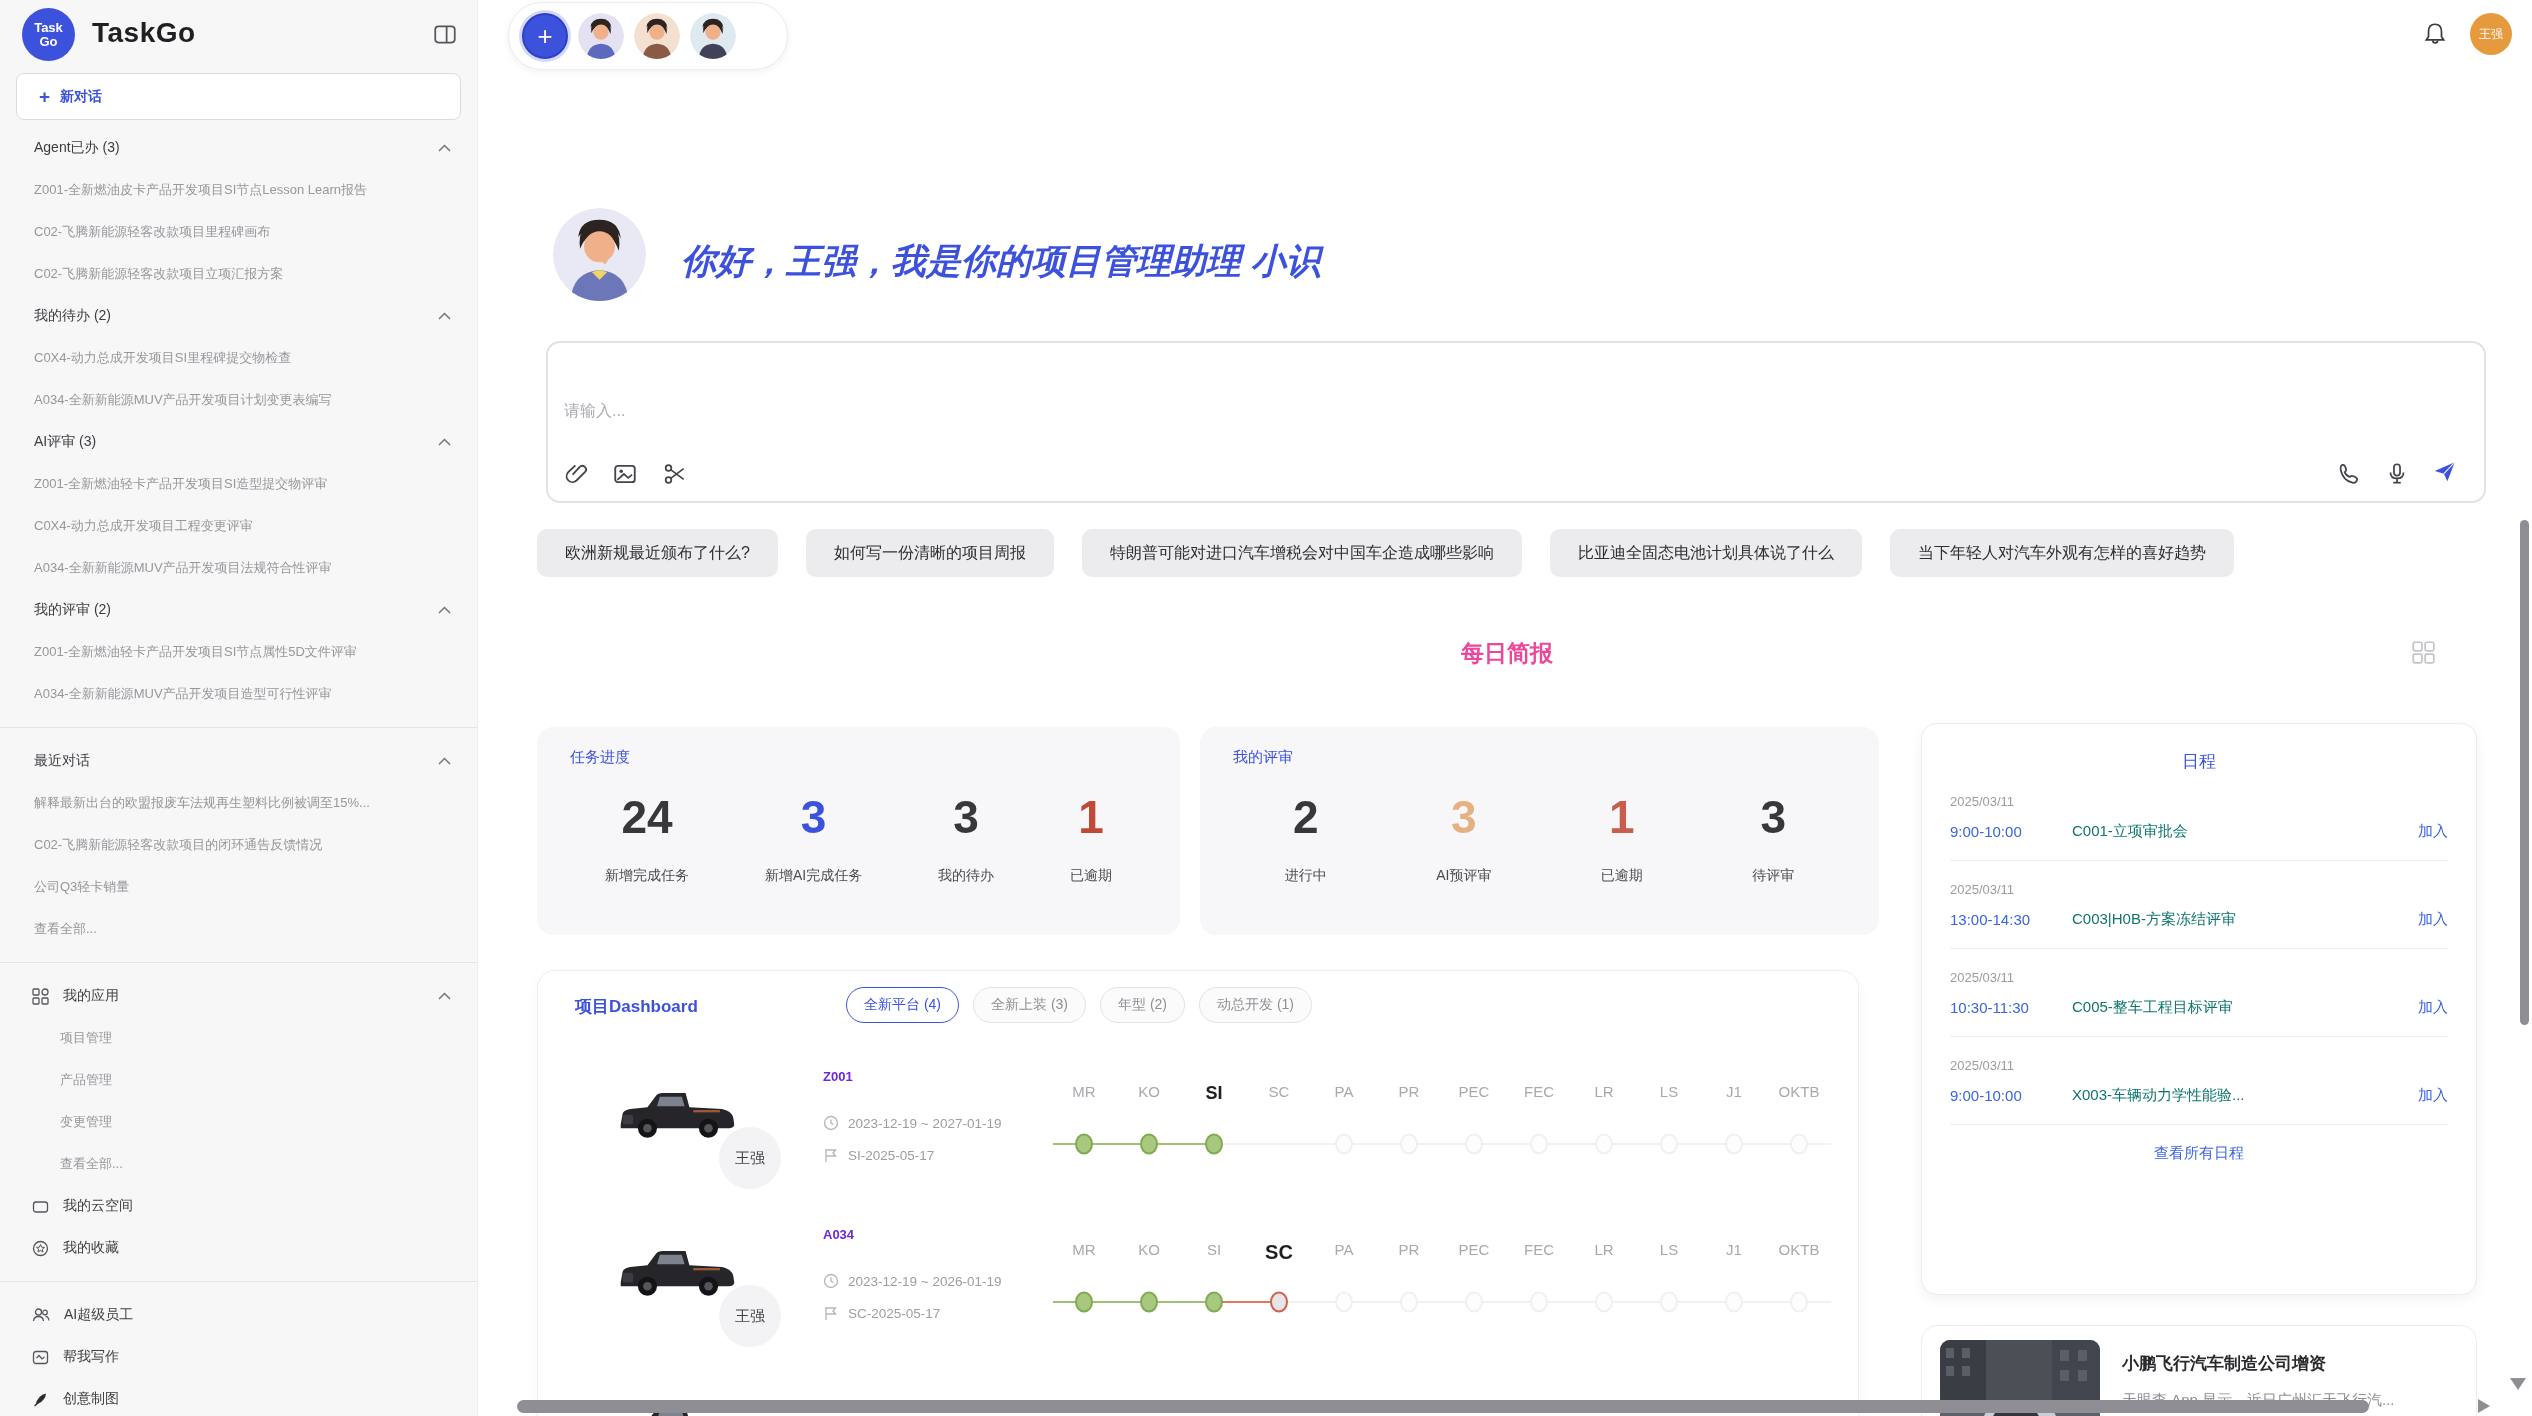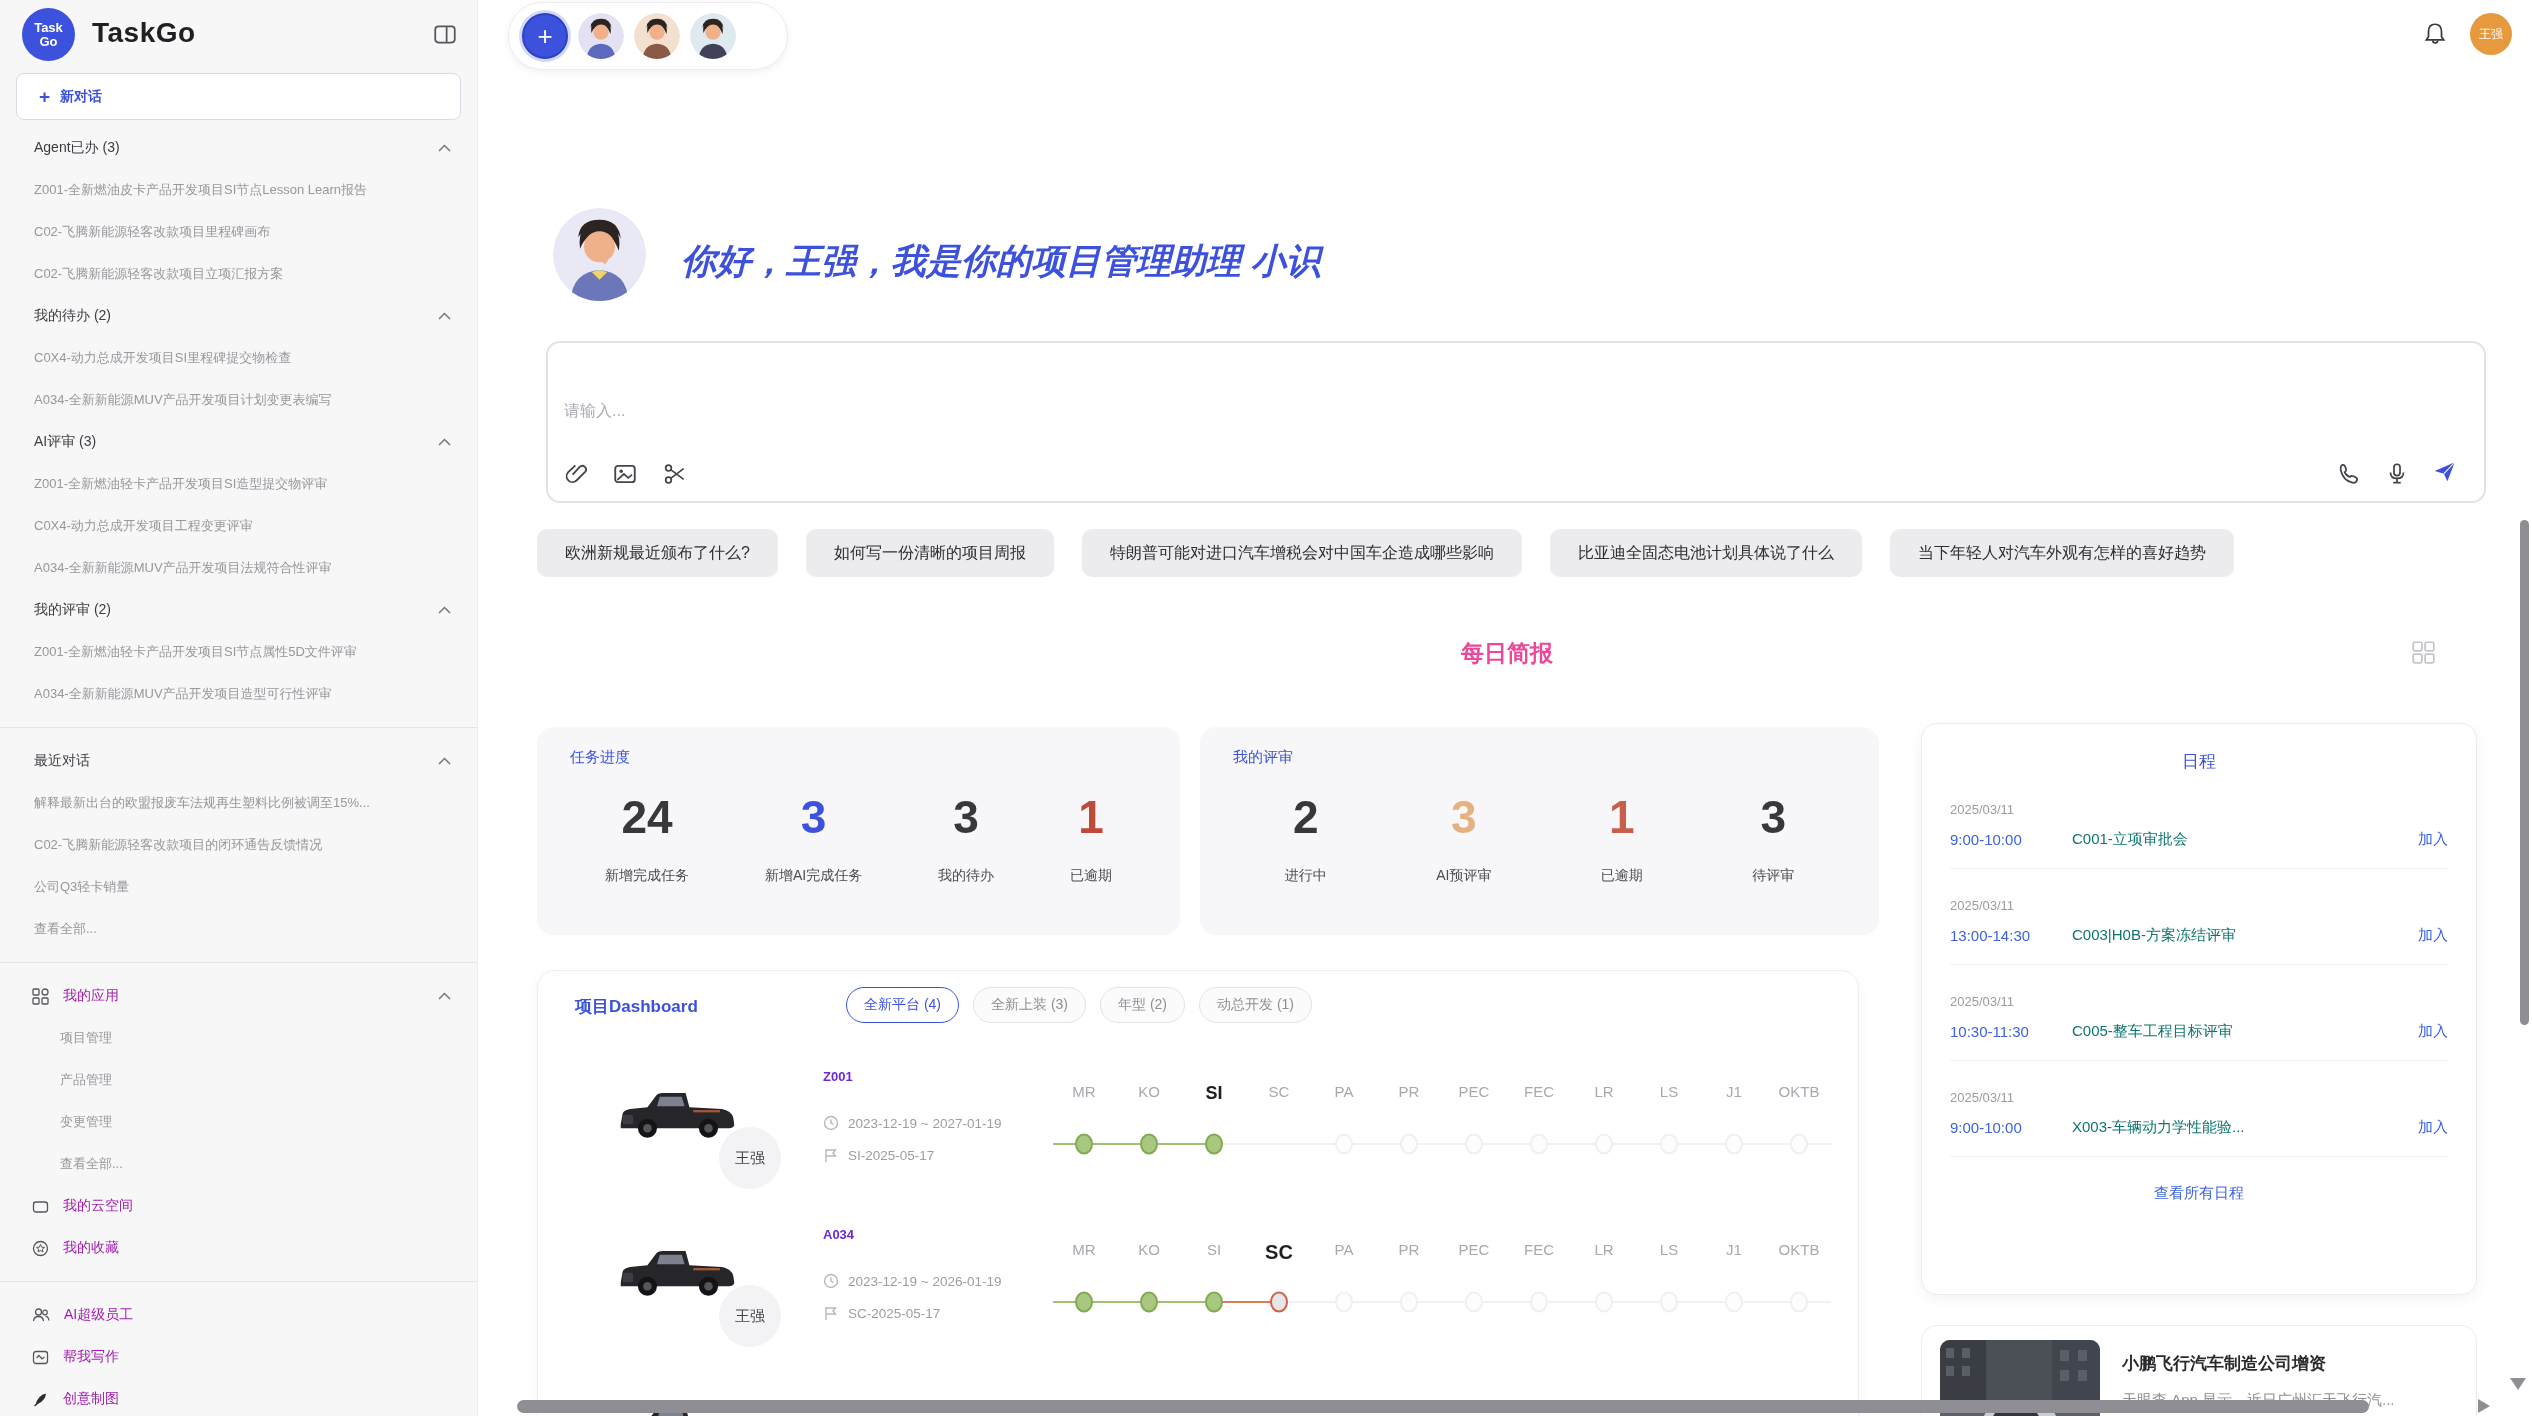--- a/index.html
+++ b/index.html
@@ -14,21 +14,21 @@
   .collapse-ic{position:absolute;left:432px;top:22px;width:26px;height:26px;cursor:pointer;}
   .newchat{position:absolute;left:16px;top:73px;width:445px;height:47px;background:#fff;border:1px solid #d9dbe6;border-radius:8px;
     display:flex;align-items:center;gap:10px;padding-left:22px;box-sizing:border-box;cursor:pointer;}
   .newchat .plus{color:#3d52dc;font-size:19px;font-weight:700;}
   .newchat .lbl{color:#3d52dc;font-size:14px;font-weight:700;}
   #side-list{position:absolute;left:0;top:127px;right:0;}
   .srow{height:42px;display:flex;align-items:center;padding:0 26px 0 34px;font-size:13px;color:#97979c;
         white-space:nowrap;overflow:hidden;cursor:pointer;}
   .srow.hdr{font-size:14px;color:#3c3c42;justify-content:space-between;cursor:default;}
   .srow.hdr .t{overflow:hidden;white-space:nowrap;}
-  .srow.main{font-size:14px;color:#a21caf;gap:14px;padding-left:32px;}
+  .srow.main{font-size:14px;color:#404040;gap:14px;padding-left:32px;}
   .srow.sub{padding-left:60px;}
   .sdiv{height:1px;background:#e4e4e7;margin:12px 0;}
   .chev{flex:none;}
 
   
   .top-pill{position:absolute;left:508px;top:2px;width:280px;height:68px;background:#fff;border:1px solid #ececf0;border-radius:34px;
     box-shadow:0 2px 8px rgba(0,0,0,.06);display:flex;align-items:center;padding-left:13px;gap:10px;box-sizing:border-box;}
   .plus-btn{width:46px;height:46px;border-radius:50%;background:#3d52dc;color:#fff;font-size:26px;display:flex;align-items:center;justify-content:center;
     border:2px solid #2c41c4;box-shadow:0 0 0 3px rgba(61,82,220,.22);cursor:pointer;box-sizing:border-box;}
   .mini-avatar{width:46px;height:46px;border-radius:50%;overflow:hidden;cursor:pointer;flex:none;}
@@ -91,21 +91,21 @@
   .tl-dot{position:absolute;top:61px;left:calc(33px + var(--i)*65px);transform:translate(-50%,-50%);
     width:14px;height:17px;border-radius:50%;box-sizing:content-box;}
   .d-done{background:#a8c87f;border:2px solid #82aa52;}
   .d-todo{background:#fdfdfe;border:2px solid #eef0f2;}
   .d-over{background:#e6e6e9;border:2px solid #d2624a;}
 
   
   .sched{position:absolute;left:1921px;top:723px;width:556px;height:572px;background:#fff;border:1px solid #ececf0;border-radius:16px;
     box-shadow:0 4px 14px rgba(0,0,0,.05);box-sizing:border-box;overflow:hidden;}
   .sch-title{padding-top:26px;text-align:center;font-size:17px;color:#3d52dc;}
-  .sch-item{margin:8px 28px;padding:21px 0 19px;border-bottom:1px solid #efeff2;}
+  .sch-item{margin:0 28px;padding:21px 0 19px;border-bottom:1px solid #efeff2;}
   .sch-date{font-size:13px;color:#9b9ba2;}
   .sch-row{display:flex;align-items:center;margin-top:13px;}
   .sch-time{width:122px;font-size:15px;color:#3b63e2;flex:none;}
   .sch-name{flex:1;font-size:15px;color:#0f766e;white-space:nowrap;overflow:hidden;}
   .sch-join{font-size:15px;color:#3b63e2;cursor:pointer;flex:none;}
   .sch-all{text-align:center;padding:19px 0;font-size:15px;color:#3b63e2;cursor:pointer;}
 
   
   .news{position:absolute;left:1921px;top:1325px;width:556px;height:150px;background:#fff;border:1px solid #ececf0;border-radius:16px;
     box-sizing:border-box;display:flex;padding:14px 18px;gap:22px;overflow:hidden;}

